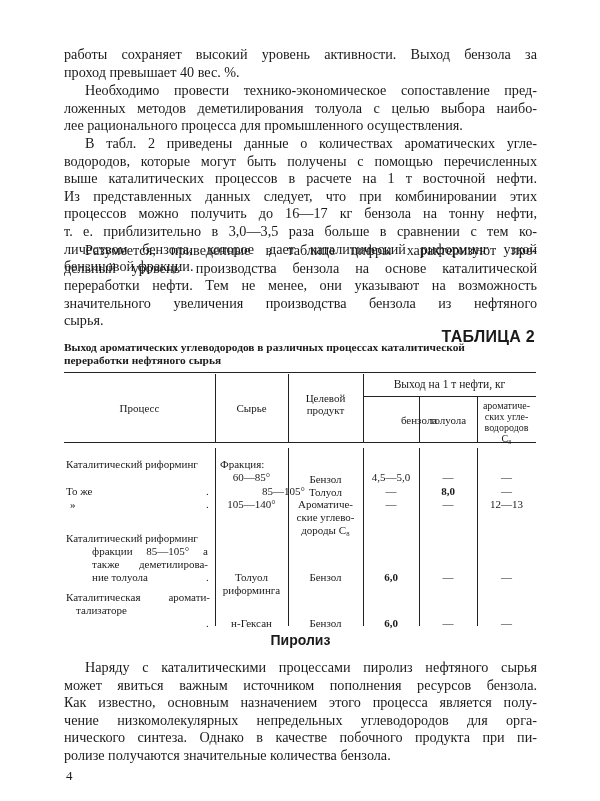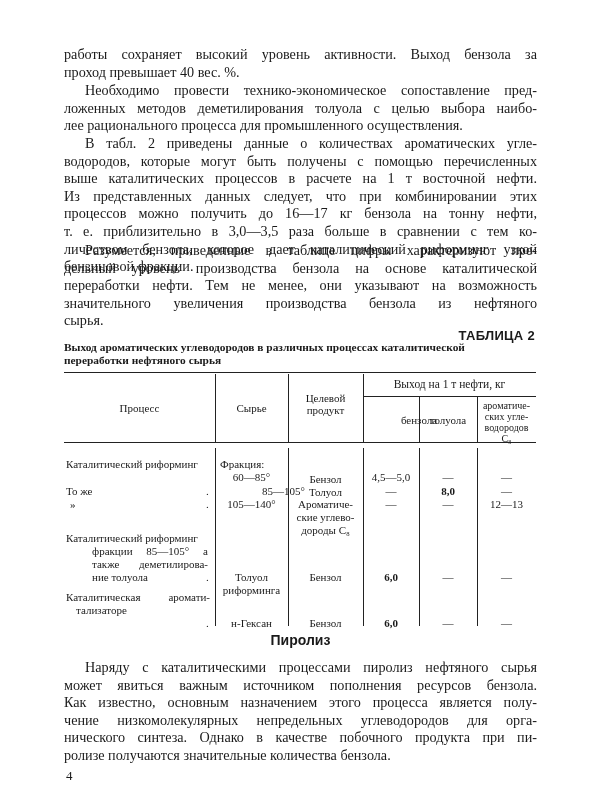--- a/index.html
+++ b/index.html
@@ -4,21 +4,21 @@
 <style>
   html, body { margin:0; padding:0; background:#ffffff; }
   body { width:600px; height:801px; position:relative; overflow:hidden;
          font-family:"Liberation Serif", "DejaVu Serif", serif; color:#1a1a1a; }
   .page { position:absolute; left:0; top:0; width:600px; height:801px; }
   .para { position:absolute; left:64px; width:473px; font-size:14.2px; line-height:17.6px;
           text-align:justify; margin:0; }
   .para .ln { display:block; white-space:nowrap; text-align:justify; text-align-last:justify; }
   .para .ln.last { text-align-last:left; }
   .para .ln.ind { text-indent:21px; }
-  .table-label { position:absolute; right:65px; top:328px; font-size:13px; font-weight:bold;
+  .table-label { position:absolute; right:65px; top:328px; font-size:16px; font-weight:bold;
                  letter-spacing:0.3px; font-family:"Liberation Sans", sans-serif; }
   .table-caption { position:absolute; left:64px; width:473px; top:341px; font-size:11.4px;
                    font-weight:bold; text-align:left; line-height:13px; }
   .tbl { position:absolute; left:64px; top:372px; width:472px; height:258px; }
   .hline { position:absolute; height:0; border-top:1.5px solid #222; }
   .vline { position:absolute; width:0; border-left:1.3px solid #222; }
   .cell { position:absolute; font-size:11px; text-align:center; line-height:12px; }
   .cell.sm { font-size:10px; line-height:11px; }
   .body-cell { position:absolute; font-size:11px; line-height:13px; }
   .heading { position:absolute; left:64px; width:473px; top:632px; text-align:center;

